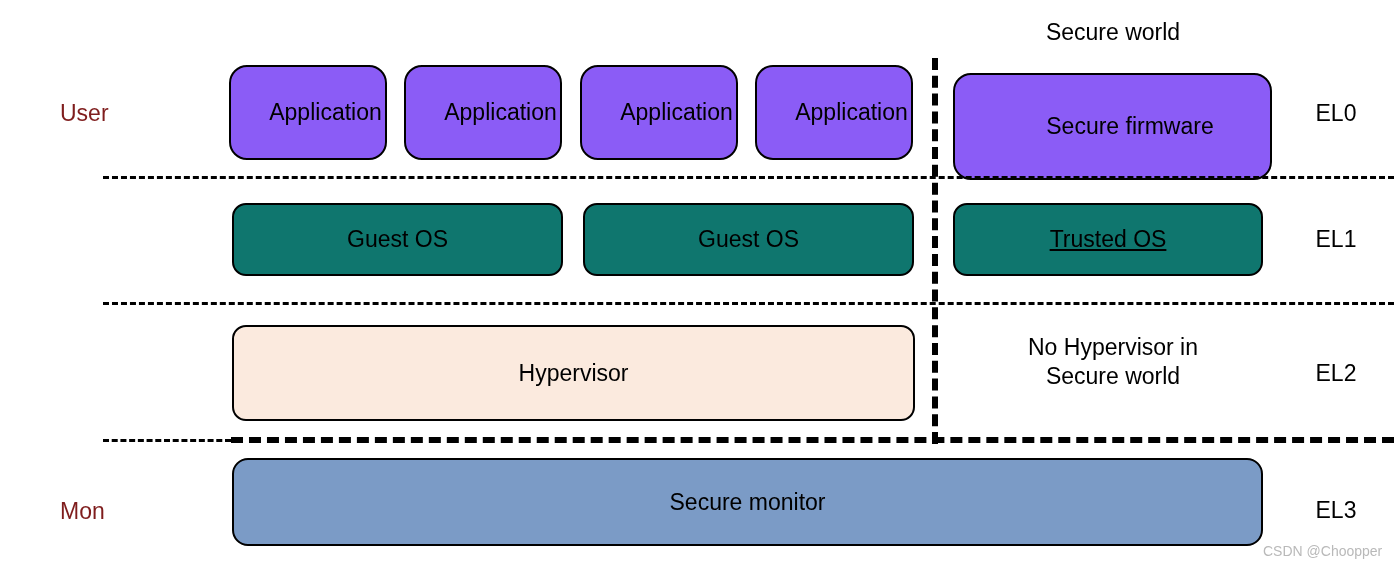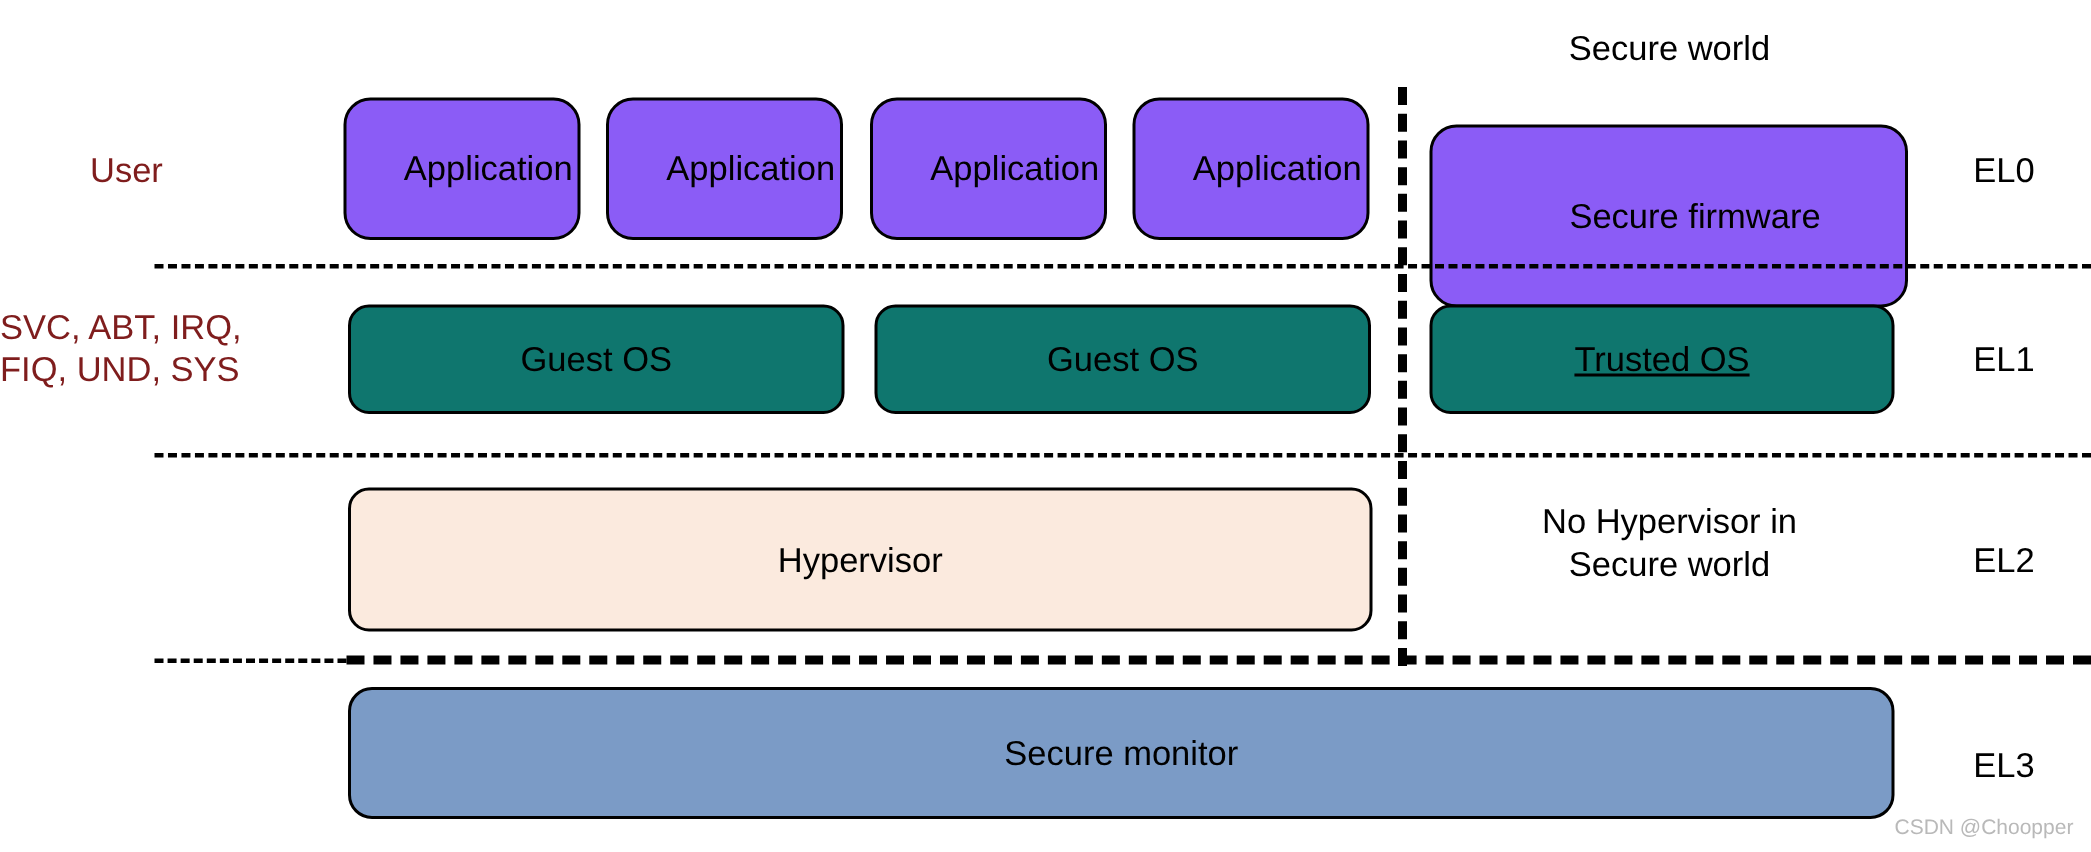--- a/index.html
+++ b/index.html
@@ -125,29 +125,28 @@
   }
 </style>
 </head>
 <body>
 
 <div id="canvas">
 
   <div class="world-title" id="world-secure">Secure world</div>
 
   <div class="mode-label" id="mode-user">User</div>
-  <div class="mode-label" id="mode-el1">SVC, ABT, IRQ,
-FIQ, UND, SYS</div>
+  <div class="mode-label" id="mode-mon">Mon</div>
 
   <div class="box app" style="left:229px; top:65px; width:158px; height:95px;">Application</div>
   <div class="box app" style="left:404px; top:65px; width:158px; height:95px;">Application</div>
   <div class="box app" style="left:580px; top:65px; width:158px; height:95px;">Application</div>
   <div class="box app" style="left:755px; top:65px; width:158px; height:95px;">Application</div>
 
-  <div class="box app" style="left:953px; top:83px; width:319px; height:122px;">Secure firmware</div>
+  <div class="box app" style="left:953px; top:73px; width:319px; height:107px;">Secure firmware</div>
 
   <div class="divider" id="div-el0-el1"></div>
 
   <div class="box os" style="left:232px; top:203px; width:331px; height:73px;">Guest OS</div>
   <div class="box os" style="left:583px; top:203px; width:331px; height:73px;">Guest OS</div>
 
   <div class="box os" style="left:953px; top:203px; width:310px; height:73px;text-decoration:underline;">Trusted OS</div>
 
   <div class="divider" id="div-el1-el2"></div>
 

